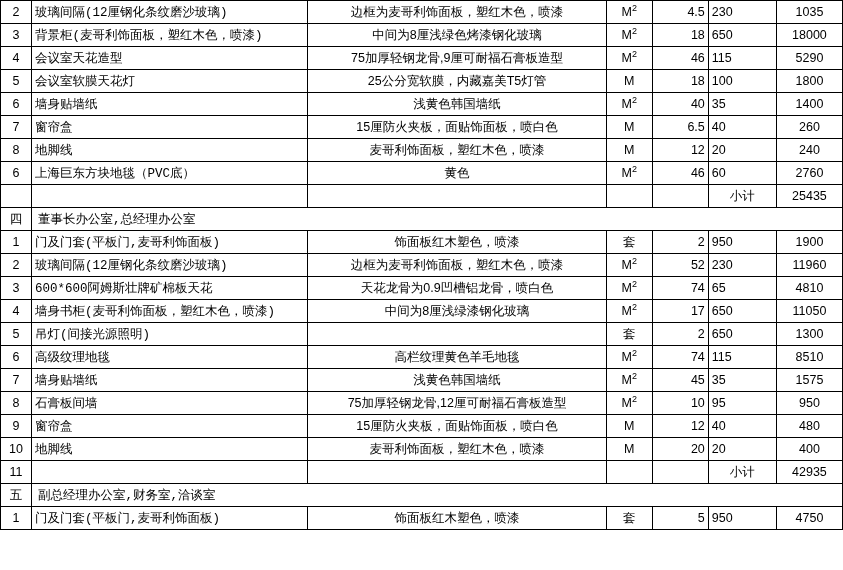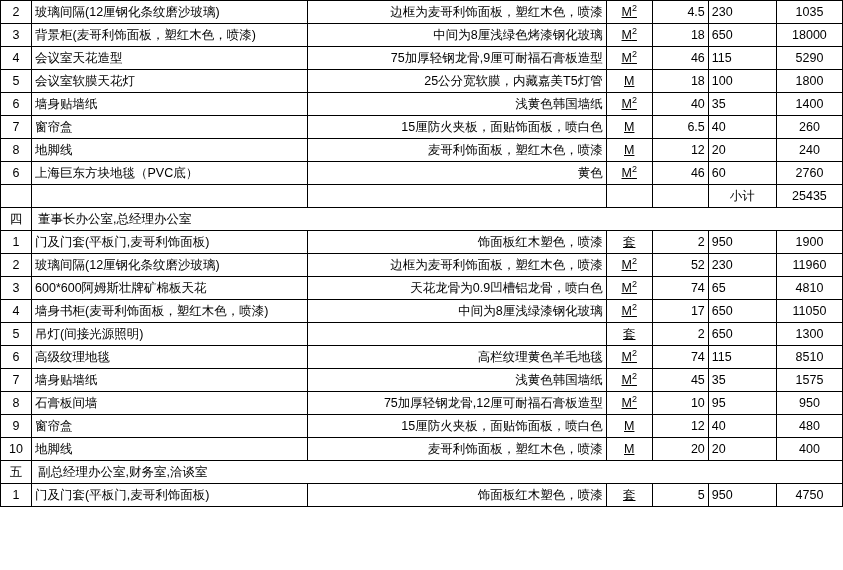--- a/index.html
+++ b/index.html
@@ -31,23 +31,23 @@
   
   col.c-no    { width: 31px; }
   col.c-name  { width: 276px; }
   col.c-desc  { width: 298px; }
   col.c-unit  { width: 46px; }
   col.c-qty   { width: 56px; }
   col.c-price { width: 68px; }
   col.c-amt   { width: 66px; }
 
   td.no    { text-align: center; }
-  td.name  { text-align: left; padding-left: 6px; }
-  td.desc  { text-align: right; padding-left: 6px; }
-  td.unit  { text-align: center; text-decoration: underline; }
+  td.name  { text-align: left; padding-left: 6px; font-family: Liberation Mono, monospace; }
+  td.desc  { text-align: center; padding-left: 6px; }
+  td.unit  { text-align: center; }
   td.qty   { text-align: right; }
   td.price { }
   td.amt   { text-align: center; }
   tr.section td.name { text-align: left; padding-left: 6px; }
   tr.section td.no { text-align: center; }
   td.subtotal-label { text-align: center; }
   sup {
     font-size: 9px;
     vertical-align: super;
     line-height: 0;
@@ -235,20 +235,29 @@
       </tr>
       <tr>
         <td class="no">10</td>
         <td class="name">地脚线</td>
         <td class="desc">麦哥利饰面板，塑红木色，喷漆</td>
         <td class="unit">M</td>
         <td class="qty">20</td>
         <td class="price">20</td>
         <td class="amt">400</td>
       </tr>
+      <tr>
+        <td class="no">11</td>
+        <td class="name"></td>
+        <td class="desc"></td>
+        <td class="unit"></td>
+        <td class="qty"></td>
+        <td class="price subtotal-label">小计</td>
+        <td class="amt">42935</td>
+      </tr>
       <tr class="section">
         <td class="no">五</td>
         <td class="name" colspan="6">副总经理办公室,财务室,洽谈室</td>
       </tr>
       <tr>
         <td class="no">1</td>
         <td class="name">门及门套(平板门,麦哥利饰面板)</td>
         <td class="desc">饰面板红木塑色，喷漆</td>
         <td class="unit">套</td>
         <td class="qty">5</td>

